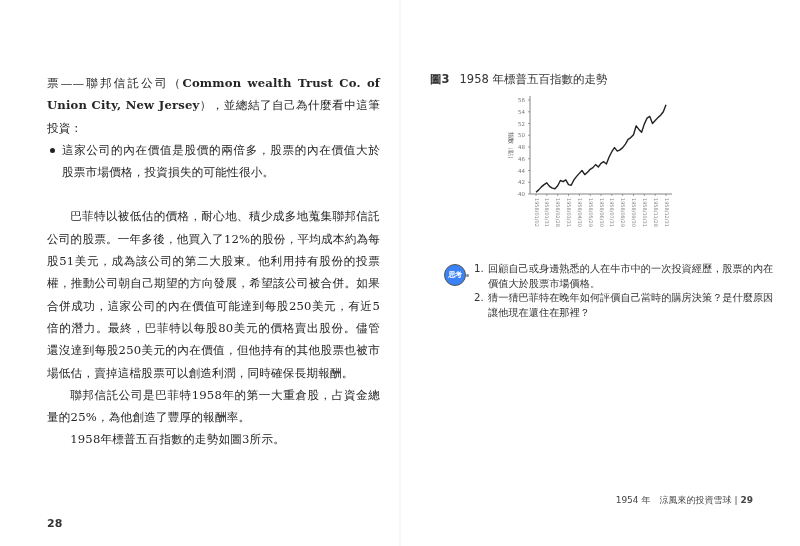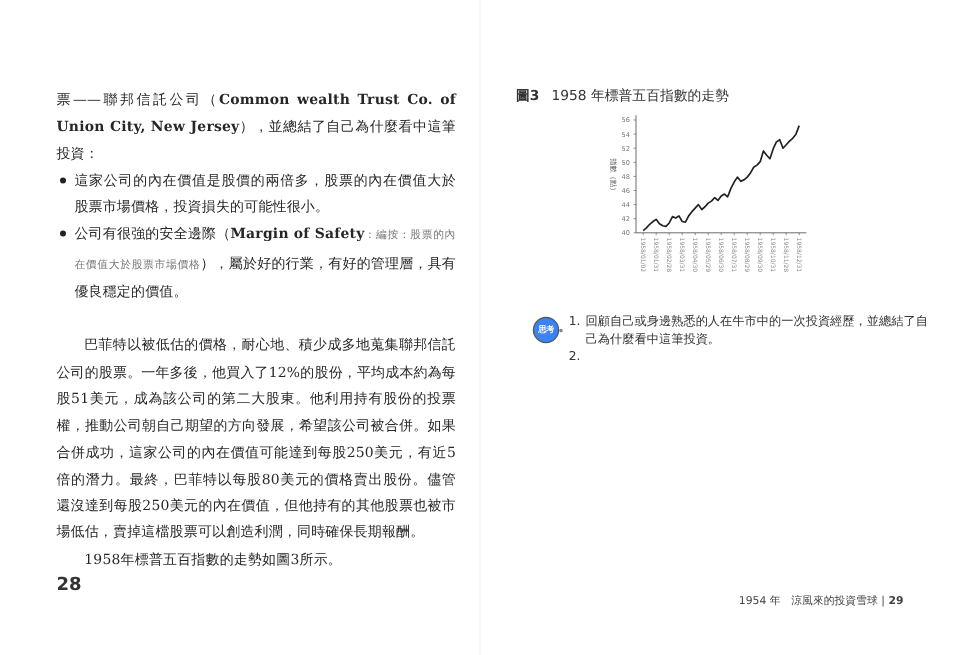--- a/index.html
+++ b/index.html
@@ -14,21 +14,21 @@
   .body-text { position: absolute; left: 47px; top: 72px; width: 333px; font-size: 11.6px; line-height: 22.3px; letter-spacing: 0.2px; color: #262626; }
   .body-text p { text-align: justify; }
   .body-text .indent { text-indent: 2em; }
   .bullet-list { list-style: none; }
   .bullet-list li { position: relative; padding-left: 15px; text-align: justify; }
   .bullet-list li::before { content: ""; position: absolute; left: 3px; top: 9px; width: 5px; height: 5px; border-radius: 50%; background: #222; }
   .note { font-size: 9px; color: #777; letter-spacing: 0.5px; }
   .latin { font-weight: bold; }
   .gap { height: 22px; }
 
-  .folio-left { position: absolute; left: 47px; top: 478px; font-family: "DejaVu Sans", sans-serif; font-size: 15px; font-weight: bold; color: #333; }
+  .folio-left { position: absolute; left: 47px; top: 517px; font-family: "DejaVu Sans", sans-serif; font-size: 11px; font-weight: bold; color: #333; }
   .folio-right { position: absolute; right: 47px; top: 494px; font-family: "DejaVu Sans", sans-serif; font-size: 9px; color: #444; white-space: nowrap; }
   .folio-right .num { font-weight: bold; }
   .folio-right .sep { margin: 0 3px; }
 
   .fig-title { position: absolute; left: 30px; top: 72px; font-family: "DejaVu Sans", sans-serif; font-size: 11.5px; color: #333; }
   .fig-title .fig-no { font-weight: bold; margin-right: 10px; }
 
   .chart { position: absolute; left: 100px; top: 92px; width: 180px; height: 160px; }
 
   .think { position: absolute; left: 40px; top: 262px; width: 330px; }
@@ -42,24 +42,24 @@
 <body>
 
 <div class="spread">
   <div class="gutter"></div>
 
   <div class="page page-left">
     <div class="body-text">
       <p><span>票——聯邦信託公司（</span><span class="latin">Common wealth Trust Co. of Union City, New Jersey</span><span>），並總結了自己為什麼看中這筆投資：</span></p>
       <ul class="bullet-list">
         <li><span>這家公司的內在價值是股價的兩倍多，股票的內在價值大於股票市場價格，投資損失的可能性很小。</span></li>
-        <li><span>公司有很強的安全邊際（</span><span class="latin">Margin of Safety</span><span class="note">：編按：股票的內在價值大於股票市場價格</span><span>），屬於好的行業，有好的管理層，具有優良穩定的價值。</span></li>
       </ul>
       <div class="gap"></div>
       <p class="indent">巴菲特以被低估的價格，耐心地、積少成多地蒐集聯邦信託公司的股票。一年多後，他買入了12%的股份，平均成本約為每股51美元，成為該公司的第二大股東。他利用持有股份的投票權，推動公司朝自己期望的方向發展，希望該公司被合併。如果合併成功，這家公司的內在價值可能達到每股250美元，有近5倍的潛力。最終，巴菲特以每股80美元的價格賣出股份。儘管還沒達到每股250美元的內在價值，但他持有的其他股票也被市場低估，賣掉這檔股票可以創造利潤，同時確保長期報酬。</p>
+      <p class="indent">聯邦信託公司是巴菲特1958年的第一大重倉股，占資金總量的25%，為他創造了豐厚的報酬率。</p>
       <p class="indent">1958年標普五百指數的走勢如圖3所示。</p>
     </div>
     <div class="folio-left">28</div>
   </div>
 
   <div class="page page-right">
     <div class="fig-title">
       <span class="fig-no">圖3</span><span>1958 年標普五百指數的走勢</span>
     </div>
 
@@ -110,22 +110,22 @@
         <line x1="155.16666666666666" y1="102" x2="155.16666666666666" y2="104" stroke="#666" stroke-width="0.6"></line>
         <text x="0" y="0" font-size="5" fill="#888" font-family="DejaVu Sans, sans-serif" transform="translate(153.66666666666666,106) rotate(90)">1958/11/28</text>
         <line x1="166" y1="102" x2="166" y2="104" stroke="#666" stroke-width="0.6"></line>
         <text x="0" y="0" font-size="5" fill="#888" font-family="DejaVu Sans, sans-serif" transform="translate(164.5,106) rotate(90)">1958/12/31</text>
         <polyline points="36.0,100.2 38.7,97.9 41.4,94.9 44.1,92.6 46.8,90.8 49.5,94.4 52.3,96.1 55.0,96.7 57.7,93.8 60.4,88.5 63.1,89.7 65.8,87.9 68.5,92.6 71.2,93.2 73.9,87.9 76.6,84.4 79.3,81.4 82.0,78.5 84.8,82.6 87.5,80.3 90.2,77.3 92.9,75.6 95.6,72.6 98.3,75.0 101.0,71.4 103.7,69.7 106.4,72.0 109.1,65.0 111.8,59.7 114.5,55.6 117.3,59.1 120.0,57.9 122.7,55.6 125.4,52.1 128.1,47.4 130.8,45.6 133.5,42.7 136.2,33.8 138.9,37.4 141.6,40.3 144.3,32.1 147.0,26.2 149.8,24.4 152.5,31.5 155.2,28.6 157.9,25.6 160.6,23.3 163.3,19.8 166.0,12.7" fill="none" stroke="#222222" stroke-width="1.4" stroke-linejoin="round"></polyline>
       </svg>
 
     <div class="think">
       <div class="think-badge">思考</div>
       <ol class="think-list">
-        <li><span class="n">1.</span><span>回顧自己或身邊熟悉的人在牛市中的一次投資經歷，並總結了自己為什麼看中這筆投資。</span></li>
-        <li><span class="n">2.</span></li>
+        <li><span class="n">1.</span><span>回顧自己或身邊熟悉的人在牛市中的一次投資經歷，股票的內在價值大於股票市場價格。</span></li>
+        <li><span class="n">2.</span><span>猜一猜巴菲特在晚年如何評價自己當時的購房決策？是什麼原因讓他現在還住在那裡？</span></li>
       </ol>
     </div>
 
     <div class="folio-right">
       <span>1954 年　涼風來的投資雪球</span><span class="sep">|</span><span class="num">29</span>
     </div>
   </div>
 </div>
 
 </body></html>

